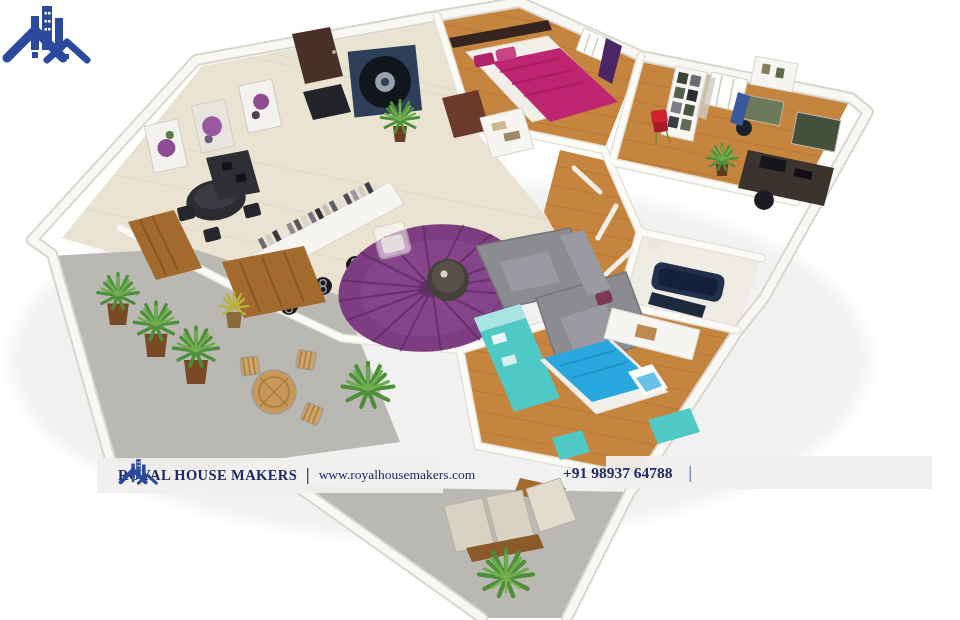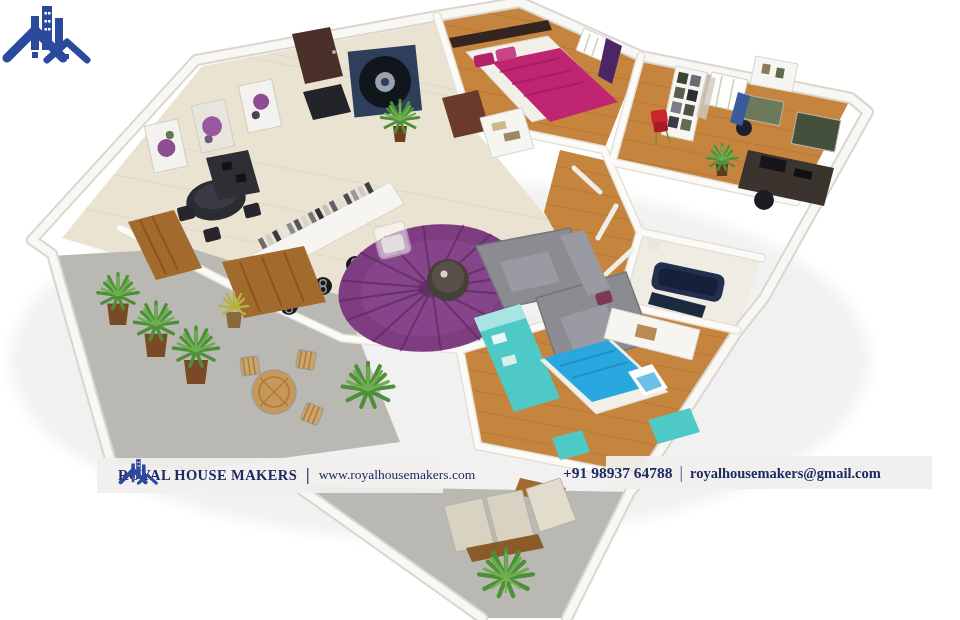--- a/index.html
+++ b/index.html
@@ -12,21 +12,21 @@
          font-family:"Liberation Serif", serif;}
   .stage svg{position:absolute;left:0;top:0;}
   
   .banner-strip{position:absolute;background:var(--c-banner-bg,#f0efed);opacity:.94;}
   .banner-left{left:97px;top:458px;width:346px;height:35px;display:flex;align-items:center;}
   .banner-right{left:606px;top:456px;width:326px;height:33px;}
   .banner-left-content{position:absolute;left:118px;top:455px;height:40px;display:flex;align-items:center;gap:7px;z-index:6;}
   .brand-text{color:var(--c-brand-navy,#1e2a63);font-weight:bold;font-size:14.5px;letter-spacing:.4px;white-space:nowrap;}
   .brand-sep{color:var(--c-brand-navy,#1e2a63);font-weight:bold;font-size:16px;margin:0 2px;}
   .brand-url{color:var(--c-brand-navy,#1e2a63);font-weight:normal;font-size:13.5px;white-space:nowrap;}
-  .banner-right-content{position:absolute;left:563px;top:458px;height:30px;display:flex;align-items:center;gap:7px;z-index:6;}
+  .banner-right-content{position:absolute;left:563px;top:458px;height:30px;display:flex;align-items:center;gap:16px;z-index:6;}
   .phone-text{color:var(--c-brand-navy,#1e2a63);font-weight:bold;font-size:15.5px;white-space:nowrap;}
   .right-sep{color:#2b4a9e;font-weight:normal;font-size:17px;}
   .email-text{color:var(--c-brand-navy,#1e2a63);font-weight:600;font-size:14.5px;white-space:nowrap;}
   .logo-small{width:40px;height:34px;flex:0 0 auto;}
   .logo-center{position:absolute;left:445px;top:435px;width:92px;height:70px;z-index:6;}
 </style>
 </head>
 <body>
 
 <div class="stage">
@@ -395,16 +395,15 @@
       <rect x="47" y="28" width="2.5" height="2.5" fill="#fff"></rect>
   <path d="M6,58 L34,30 L62,58" fill="none" style="stroke:var(--c-logo-blue,#2b4a9e)" stroke-width="9" stroke-linecap="round" stroke-linejoin="round"></path>
   <path d="M46,60 L66,42 L86,60" fill="none" style="stroke:var(--c-logo-blue,#2b4a9e)" stroke-width="7" stroke-linecap="round" stroke-linejoin="round"></path>
   <rect x="31" y="52" width="6" height="6" style="fill:var(--c-logo-blue,#2b4a9e)"></rect>
   <rect x="63" y="54" width="5" height="5" style="fill:var(--c-logo-blue,#2b4a9e)"></rect>
 </svg>
 
 <div class="banner-right-content">
   <span class="phone-text">+91 98937 64788</span>
   <span class="right-sep">|</span>
-  <span class="email-text">royalhousemakers@gmail.com</span>
 </div>
 
 </div>
 
 </body></html>

